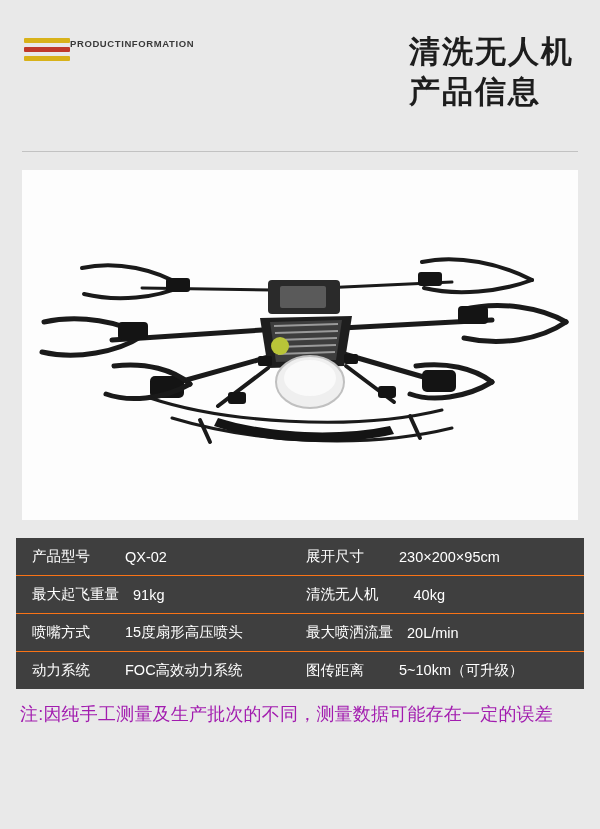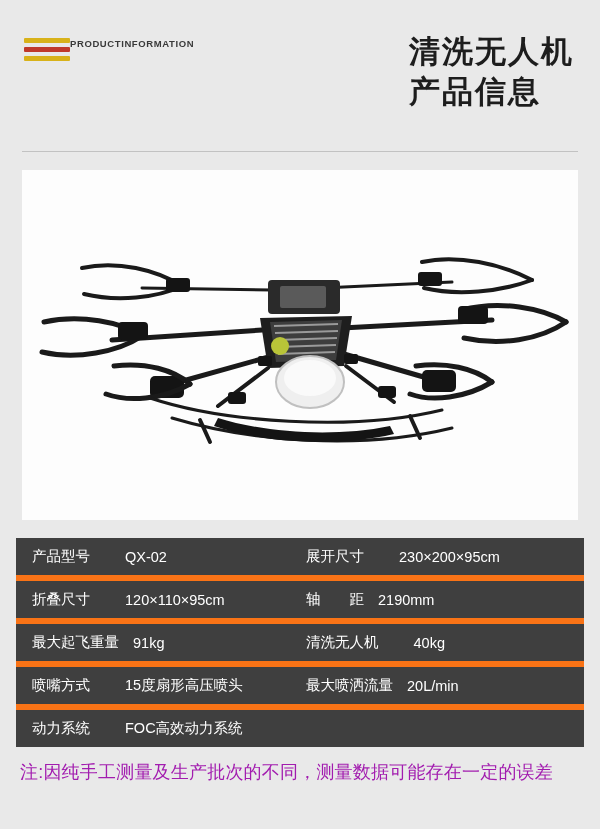--- a/index.html
+++ b/index.html
@@ -104,21 +104,21 @@
   
   .spec-table {
     margin: 18px 16px 0 16px;
     background: #3f3f3f;
     color: #ffffff;
     border-collapse: collapse;
     width: calc(100% - 32px);
   }
   .spec-row {
     display: flex;
-    border-bottom: 6px solid #f97316;
+    border-bottom: 1px solid #f97316;
     height: 37px;
     align-items: center;
   }
   .spec-row:last-child {
     border-bottom: none;
   }
   .cell {
     display: flex;
     align-items: center;
     box-sizing: border-box;
@@ -256,30 +256,20 @@
       <div class="cell cell-left">
         <span class="lbl">产品型号</span>
         <span class="val">QX-02</span>
       </div>
       <div class="cell cell-right">
         <span class="lbl">展开尺寸</span>
         <span class="val">230×200×95cm</span>
       </div>
     </div>
 
-    <div class="spec-row">
-      <div class="cell cell-left">
-        <span class="lbl">折叠尺寸</span>
-        <span class="val">120×110×95cm</span>
-      </div>
-      <div class="cell cell-right">
-        <span class="lbl">轴　　距</span>
-        <span class="val val-tight">2190mm</span>
-      </div>
-    </div>
 
     <div class="spec-row">
       <div class="cell cell-left">
         <span class="lbl">最大起飞重量</span>
         <span class="val val-tight">91kg</span>
       </div>
       <div class="cell cell-right">
         <span class="lbl">清洗无人机</span>
         <span class="val">40kg</span>
       </div>
@@ -294,19 +284,23 @@
         <span class="lbl">最大喷洒流量</span>
         <span class="val val-tight">20L/min</span>
       </div>
     </div>
 
     <div class="spec-row">
       <div class="cell cell-left">
         <span class="lbl">动力系统</span>
         <span class="val">FOC高效动力系统</span>
       </div>
+      <div class="cell cell-right">
+        <span class="lbl">图传距离</span>
+        <span class="val">5~10km（可升级）</span>
+      </div>
     </div>
 
   </div>
 
   <div class="footnote">注:因纯手工测量及生产批次的不同，测量数据可能存在一定的误差</div>
 
 </div>
 
 </body></html>

